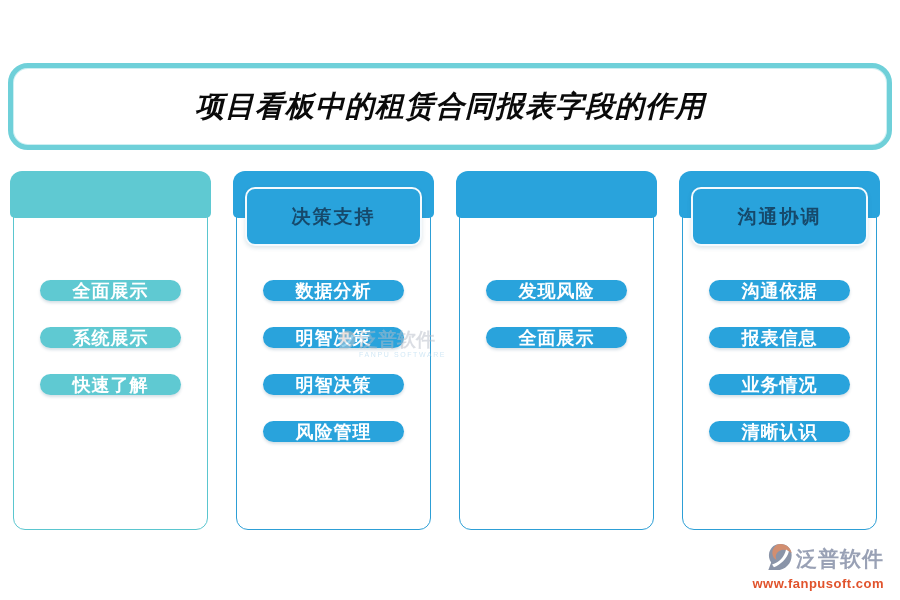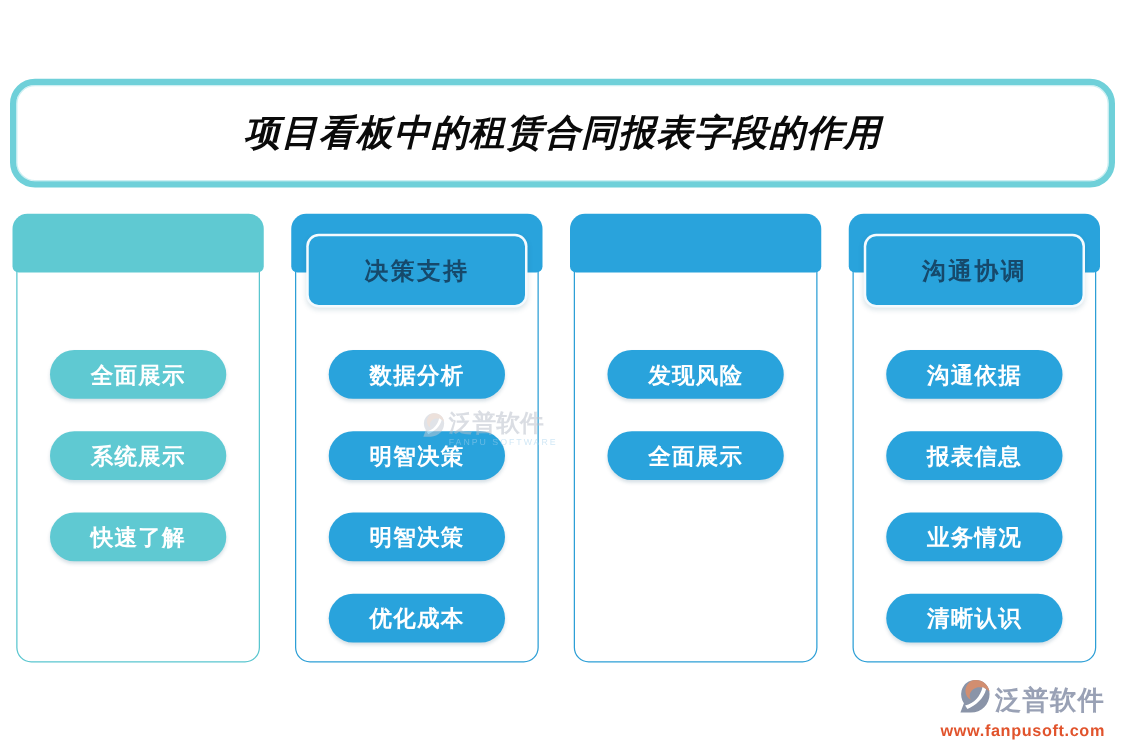--- a/index.html
+++ b/index.html
@@ -37,21 +37,21 @@
     background:var(--c);border:2px solid rgba(255,255,255,.95);border-radius:10px;
     display:flex;align-items:center;justify-content:center;
     box-shadow:0 2px 4px rgba(20,80,110,.15);
   }
   .col-header span{font-size:19px;font-weight:700;color:var(--c-text);letter-spacing:2px;}
   .col-items{
     position:absolute;left:0;right:0;top:109px;z-index:2;
     display:flex;flex-direction:column;align-items:center;gap:26px;
   }
   .pill{
-    width:141px;height:39px;border-radius:20px;background:var(--c);
+    width:141px;height:21px;border-radius:20px;background:var(--c);
     display:flex;align-items:center;justify-content:center;
     color:#ffffff;font-size:18px;font-weight:700;letter-spacing:1px;
     box-shadow:0 2px 3px rgba(20,80,110,.18);
   }
 
   
   .watermark{
     position:absolute;left:338px;top:330px;z-index:5;opacity:.5;
     display:flex;align-items:flex-start;gap:3px;pointer-events:none;
   }
@@ -91,21 +91,21 @@
     <section class="column theme-blue">
       <div class="col-body"></div>
       <div class="col-cap"></div>
       <div class="col-header">
         <span>决策支持</span>
       </div>
       <div class="col-items">
         <div class="pill">数据分析</div>
         <div class="pill">明智决策</div>
         <div class="pill">明智决策</div>
-        <div class="pill">优化成本</div>
+        <div class="pill">风险管理</div>
       </div>
     </section>
 
     <section class="column theme-blue">
       <div class="col-body"></div>
       <div class="col-cap"></div>
       <div class="col-items">
         <div class="pill">发现风险</div>
         <div class="pill">全面展示</div>
       </div>

